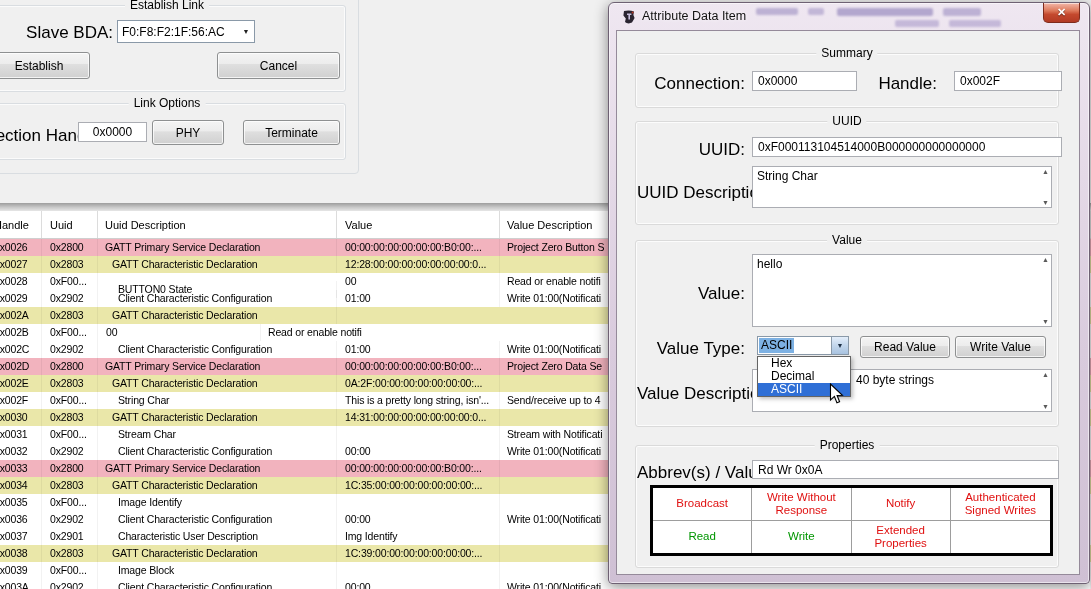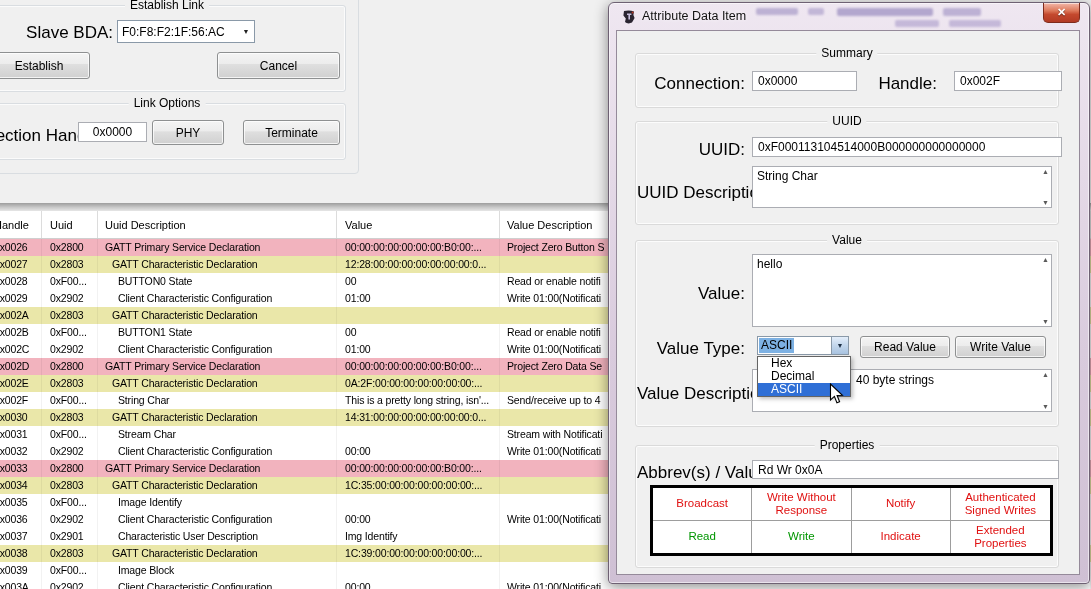--- a/index.html
+++ b/index.html
@@ -130,41 +130,40 @@
       <div class="trow yellow">
     <div class="c c-handle">0x0027</div>
     <div class="c c-uuid">0x2803</div>
     <div class="c c-udesc" style="padding-left: 14px;">GATT Characteristic Declaration</div>
     <div class="c c-value">12:28:00:00:00:00:00:00:00:0...</div>
     <div class="c c-vdesc"></div>
   </div>
       <div class="trow white">
     <div class="c c-handle">0x0028</div>
     <div class="c c-uuid">0xF00...</div>
-    <div class="c c-udesc" style="padding-left: 20px;">BUTTON0 State</div>
+    <div class="c c-udesc" style="padding-left: 20px; margin-top: 8px;">BUTTON0 State</div>
     <div class="c c-value">00</div>
     <div class="c c-vdesc">Read or enable notifi</div>
   </div>
       <div class="trow white">
     <div class="c c-handle">0x0029</div>
     <div class="c c-uuid">0x2902</div>
     <div class="c c-udesc" style="padding-left: 20px;">Client Characteristic Configuration</div>
     <div class="c c-value">01:00</div>
     <div class="c c-vdesc">Write 01:00(Notificati</div>
   </div>
       <div class="trow yellow">
     <div class="c c-handle">0x002A</div>
     <div class="c c-uuid">0x2803</div>
     <div class="c c-udesc" style="padding-left: 14px;">GATT Characteristic Declaration</div>
     <div class="c c-vdesc"></div>
   </div>
       <div class="trow white">
     <div class="c c-handle">0x002B</div>
     <div class="c c-uuid">0xF00...</div>
-    <div class="c c-udesc" style="padding-left: 20px;">BUTTON1 State</div>
     <div class="c c-value">00</div>
     <div class="c c-vdesc">Read or enable notifi</div>
   </div>
       <div class="trow white">
     <div class="c c-handle">0x002C</div>
     <div class="c c-uuid">0x2902</div>
     <div class="c c-udesc" style="padding-left: 20px;">Client Characteristic Configuration</div>
     <div class="c c-value">01:00</div>
     <div class="c c-vdesc">Write 01:00(Notificati</div>
   </div>
@@ -351,21 +350,20 @@
     <div class="tbox" style="left:135px;top:429px;width:295px;height:17px">
       <span>Rd Wr  0x0A</span>
     </div>
     <div class="propgrid" id="propgrid">
         <div class="pcell red">Broadcast</div>
         <div class="pcell red">Write Without Response</div>
         <div class="pcell red">Notify</div>
         <div class="pcell red">Authenticated Signed Writes</div>
         <div class="pcell green">Read</div>
         <div class="pcell green">Write</div>
-        <div class="pcell red">Indicate</div>
         <div class="pcell red">Extended Properties</div>
       </div>
   </div>
 </div>
 
 <svg class="cursor" width="16" height="22" viewBox="0 0 16 22">
   <path d="M1.5 1 L1.5 17 L5.4 13.4 L7.9 19.8 L10.6 18.7 L8.1 12.5 L13.4 12.3 Z" fill="#fff" stroke="#000" stroke-width="1.1"></path>
 </svg>
 
 </body></html>

